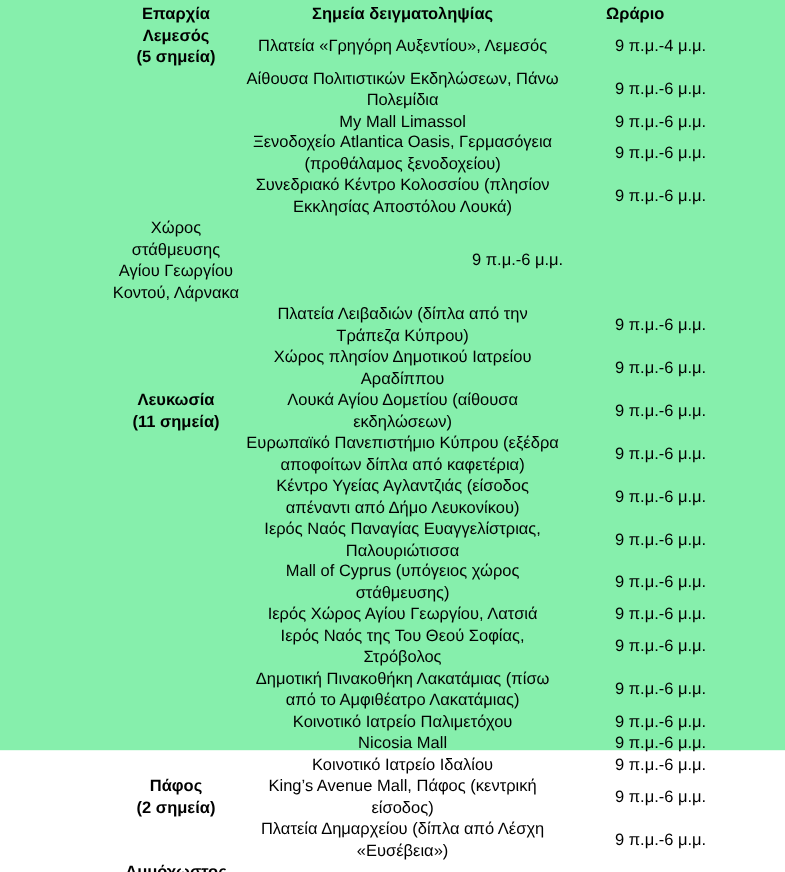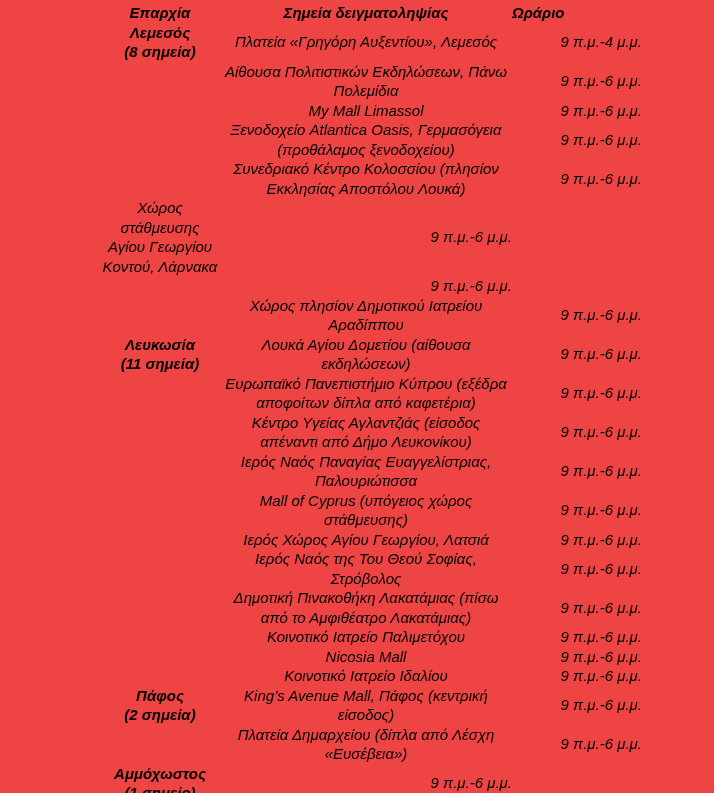--- a/index.html
+++ b/index.html
@@ -8,25 +8,24 @@
     background: #ffffff;
     width: 714px;
     height: 793px;
     overflow: hidden;
     font-family: "Liberation Sans", sans-serif;
     color: #000000;
   }
   .page {
     box-sizing: border-box;
     width: 714px;
-    height: 793px;
+    height: 682px;
     padding-top: 3px;
     padding-left: 100px;
-    background: #ef4444;
-    font-style: italic;
+    background: #86efac;
   }
   .row {
     display: grid;
     grid-template-columns: 120px 292px 130px;
     align-items: center;
   }
   .cell {
     font-size: 15px;
     line-height: 1.3;
   }
@@ -37,40 +36,40 @@
   .c2 {
     text-align: center;
     padding: 0 2px;
   }
   .c3 {
     text-align: right;
     padding-left: 4px;
     white-space: nowrap;
   }
   .header .c3 {
-    text-align: left;
+    text-align: right;
     padding-left: 0;
     padding-right: 38px;
   }
   .bold { font-weight: bold; }
 </style>
 </head>
 <body>
 
 <div class="page">
   <div class="row header">
     <div class="cell c1">Επαρχία</div>
     <div class="cell c2 bold">Σημεία δειγματοληψίας</div>
     <div class="cell c3 bold">Ωράριο</div>
   </div>
   <div id="groups">
       <div class="row">
         <div class="cell c1">
           <div class="bold">Λεμεσός</div>
-          <div class="bold">(8 σημεία)</div>
+          <div class="bold">(5 σημεία)</div>
         </div>
         <div class="cell c2">Πλατεία «Γρηγόρη Αυξεντίου», Λεμεσός</div>
         <div class="cell c3">9 π.μ.-4 μ.μ.</div>
       </div>
       <div class="row">
         <div class="cell c1"></div>
         <div class="cell c2">Αίθουσα Πολιτιστικών Εκδηλώσεων, Πάνω Πολεμίδια</div>
         <div class="cell c3">9 π.μ.-6 μ.μ.</div>
       </div>
       <div class="row">
@@ -87,20 +86,21 @@
         <div class="cell c1"></div>
         <div class="cell c2">Συνεδριακό Κέντρο Κολοσσίου (πλησίον Εκκλησίας Αποστόλου Λουκά)</div>
         <div class="cell c3">9 π.μ.-6 μ.μ.</div>
       </div>
       <div class="row">
         <div class="cell c2">Χώρος στάθμευσης Αγίου Γεωργίου Κοντού, Λάρνακα</div>
         <div class="cell c3">9 π.μ.-6 μ.μ.</div>
       </div>
       <div class="row">
         <div class="cell c1"></div>
+        <div class="cell c2">Πλατεία Λειβαδιών (δίπλα από την Τράπεζα Κύπρου)</div>
         <div class="cell c3">9 π.μ.-6 μ.μ.</div>
       </div>
       <div class="row">
         <div class="cell c1"></div>
         <div class="cell c2">Χώρος πλησίον Δημοτικού Ιατρείου Αραδίππου</div>
         <div class="cell c3">9 π.μ.-6 μ.μ.</div>
       </div>
       <div class="row">
         <div class="cell c1">
           <div class="bold">Λευκωσία</div>

